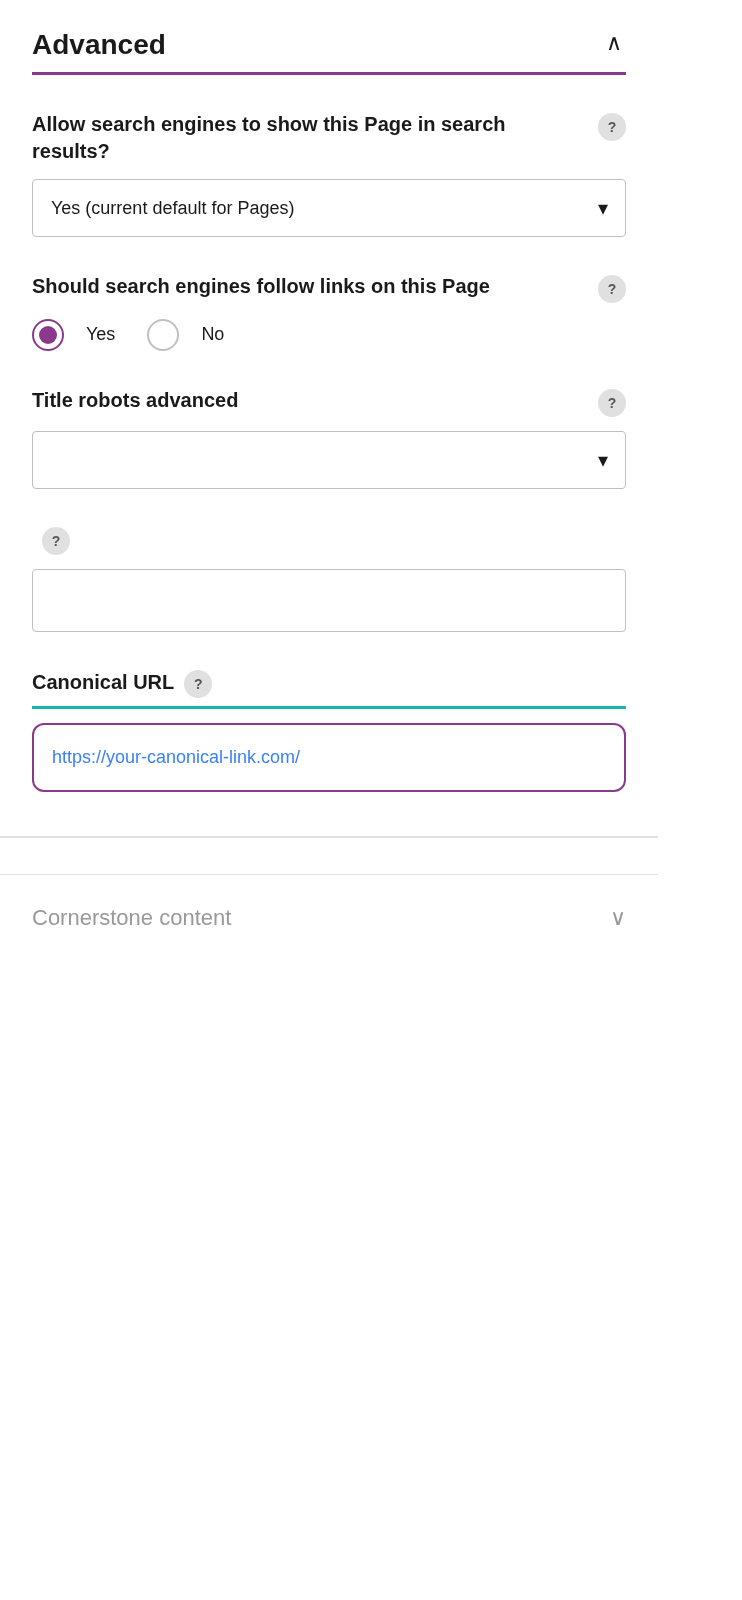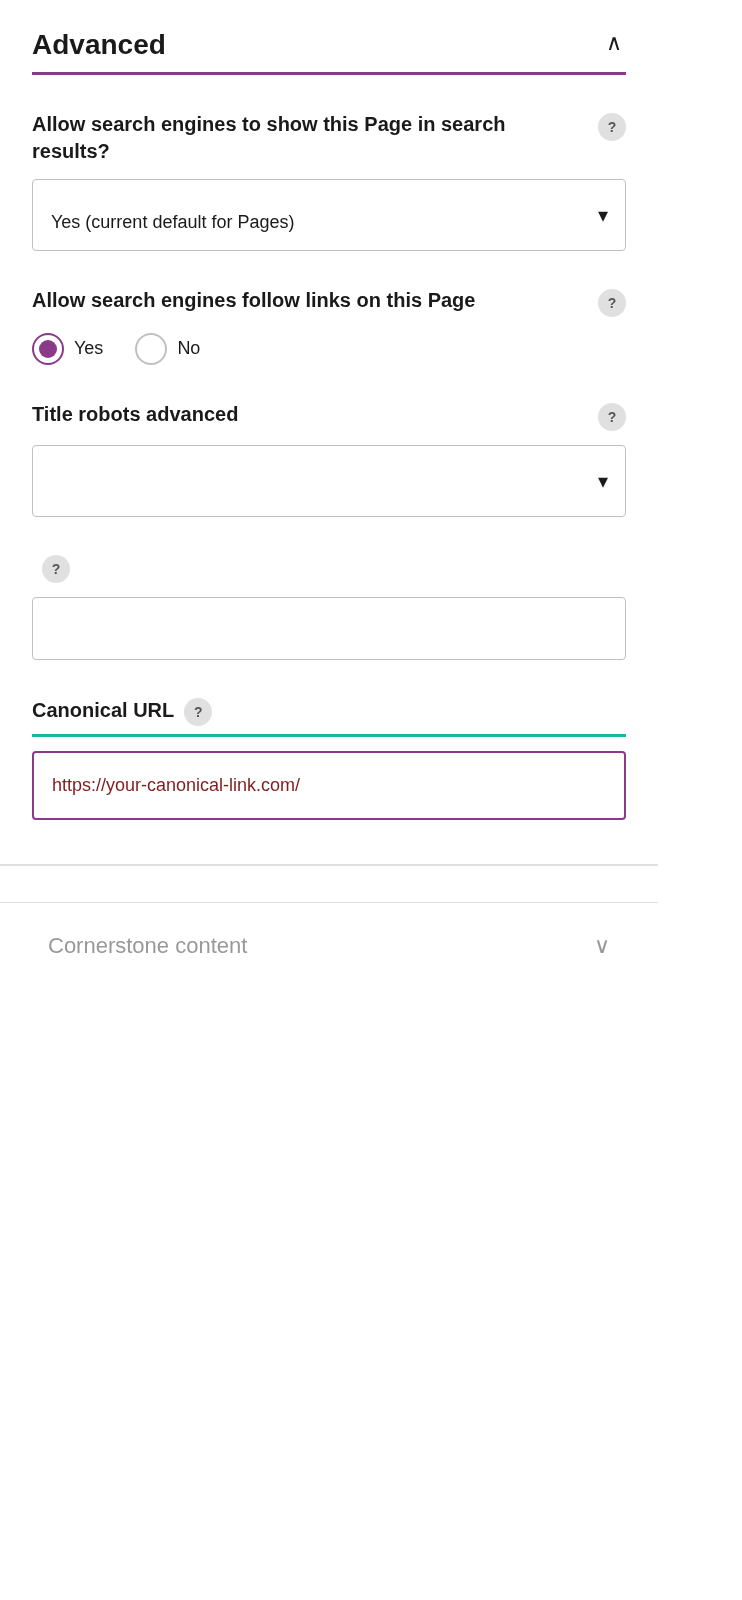--- a/index.html
+++ b/index.html
@@ -93,21 +93,21 @@
     }
 
     
     .select-wrapper {
       position: relative;
       width: 100%;
     }
 
     .select-field {
       width: 100%;
-      padding: 32px 50px 18px 18px;
+      padding: 18px 50px 18px 18px;
       border: 1.5px solid #c0c0c0;
       border-radius: 4px;
       background: #ffffff;
       font-size: 18px;
       color: #1a1a1a;
       appearance: none;
       -webkit-appearance: none;
       cursor: pointer;
     }
 
@@ -129,21 +129,21 @@
     .radio-group {
       display: flex;
       align-items: center;
       gap: 32px;
       margin-top: 16px;
     }
 
     .radio-item {
       display: flex;
       align-items: center;
-      gap: 10px;
+      gap: 22px;
       cursor: pointer;
     }
 
     .radio-outer {
       width: 32px;
       height: 32px;
       border-radius: 50%;
       border: 2px solid #c0c0c0;
       display: flex;
       align-items: center;
@@ -191,30 +191,30 @@
     .canonical-label {
       font-size: 20px;
       font-weight: 700;
       color: #1a1a1a;
     }
 
     .canonical-input {
       width: 100%;
       padding: 22px 18px;
       border: 2.5px solid #8b3a8b;
-      border-radius: 4px;
+      border-radius: 12px;
       background: #ffffff;
       font-size: 18px;
-      color: #7f1d1d;
+      color: #3b82f6;
       outline: none;
     }
 
     
     .cornerstone-section {
-      padding: 30px 48px;
+      padding: 30px 32px;
       border-top: 1.5px solid #e0e0e0;
       margin-top: 36px;
     }
 
     .cornerstone-header {
       display: flex;
       justify-content: space-between;
       align-items: center;
     }
 
@@ -254,21 +254,21 @@
         <select class="select-field">
           <option>Yes (current default for Pages)</option>
           <option>No</option>
         </select>
         <span class="select-arrow">▾</span>
       </div>
     </div>
 
     <div class="field-group">
       <div class="field-label-row">
-        <span class="field-label">Allow search engines follow links on this Page</span>
+        <span class="field-label">Should search engines follow links on this Page</span>
         <div class="help-icon">?</div>
       </div>
       <div class="radio-group">
         <div class="radio-item">
           <div class="radio-outer checked">
             <div class="radio-inner"></div>
           </div>
           <span class="radio-label">Yes</span>
         </div>
         <div class="radio-item">

